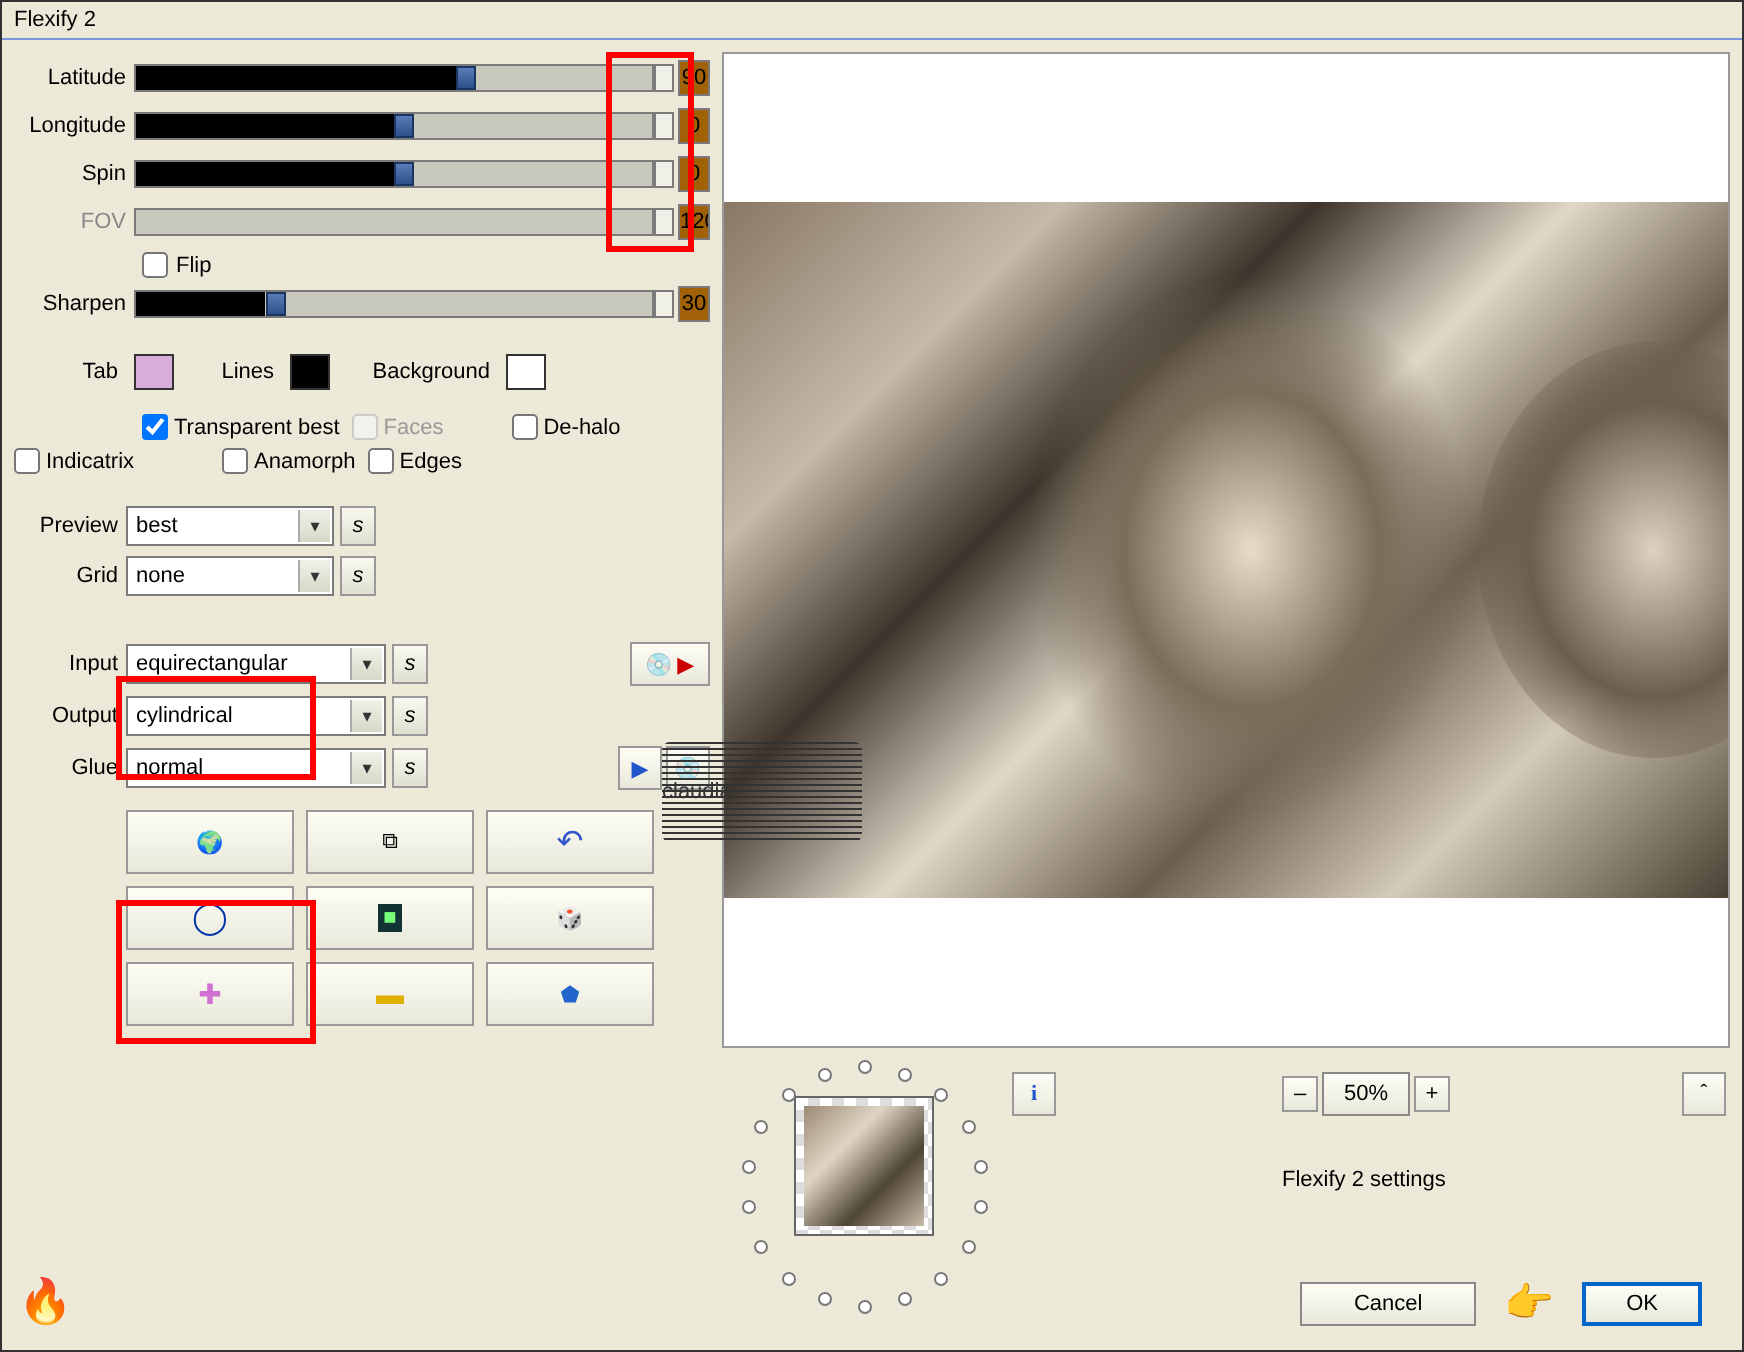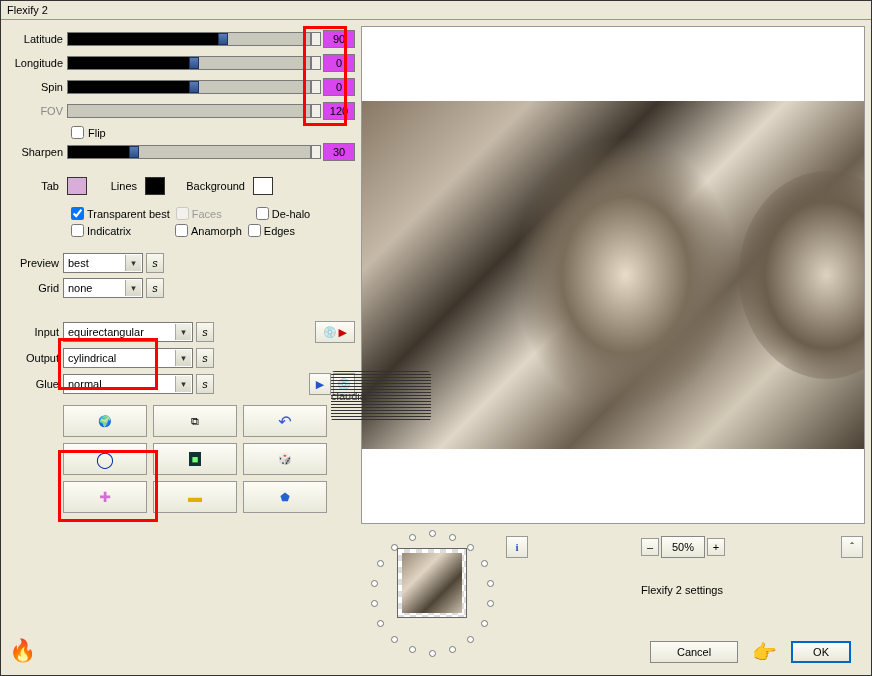--- a/index.html
+++ b/index.html
@@ -14,33 +14,33 @@
 .preview-img::after { content:""; position:absolute; right:-10%; top:20%; width:35%; height:60%; background: radial-gradient(ellipse at center,#ddd2c0 0%,#6b5e4d 50%,transparent 80%); border-radius:50%; }
 .bottom-bar { height: 150px; padding: 8px; position: relative; }
 .slider-row { display: flex; align-items: center; margin-bottom: 6px; height: 18px; }
 .slider-row label { width: 60px; text-align: right; padding-right: 4px; color: #000; }
 .slider-row label.disabled { color: #888; }
 .slider-track { flex: 1; height: 14px; border: 1px solid #7a7a7a; background: linear-gradient(to right,#000 0%,#000 62%,#c8c8bc 62%,#c8c8bc 100%); position: relative; }
 .slider-track.gray { background: linear-gradient(to right,#c8c8bc 0%,#c8c8bc 100%); }
 .slider-track.sharpen { background: linear-gradient(to right,#000 0%,#000 25%,#c8c8bc 25%,#c8c8bc 100%); }
 .slider-thumb { position: absolute; top: 0; width: 10px; height: 12px; background: linear-gradient(#5a7db8,#2d4f8a); border:1px solid #1a3560; }
 .slider-end { width: 10px; height: 14px; border: 1px solid #7a7a7a; background: #f0f0e8; }
-.num-input { width: 32px; height: 18px; border: 1px solid #7a7a7a; text-align: center; margin-left: 2px; background: #d946ef; }
+.num-input { width: 16px; height: 18px; border: 1px solid #7a7a7a; text-align: center; margin-left: 2px; background: #a16207; }
 .red-box { position: absolute; border: 3px solid #ff0000; pointer-events: none; z-index: 5; }
 .checkbox-row { display: flex; align-items: center; margin: 4px 0 4px 64px; gap: 4px; }
 .checkbox-grid { display: flex; align-items: center; margin: 4px 0; gap: 6px; }
 .checkbox-grid > div { display: flex; align-items: center; gap: 3px; }
 input[type=checkbox] { width: 13px; height: 13px; }
 .color-row { display: flex; align-items: center; gap: 8px; margin: 16px 0 12px 0; }
 .color-row label { width: 52px; text-align: right; }
 .swatch { width: 20px; height: 18px; border: 1px solid #333; }
 .combo-row { display: flex; align-items: center; margin-bottom: 5px; }
 .combo-row label { width: 56px; text-align: right; padding-right: 4px; }
 .combo { height: 20px; border: 1px solid #7a7a7a; background: #fff; display: flex; align-items: center; padding: 0 4px; position: relative; }
-.combo.w1 { width: 80px; }
+.combo.w1 { width: 104px; }
 .combo.w2 { width: 130px; }
 .combo-arrow { position: absolute; right: 1px; top: 1px; width: 16px; height: 16px; background: linear-gradient(#f0f0e8,#d8d8c8); border-left: 1px solid #aaa; display: flex; align-items: center; justify-content: center; }
 .combo-arrow::after { content: "▾"; font-size: 9px; color: #333; }
 .sbtn { width: 18px; height: 20px; border: 1px solid #999; background: linear-gradient(#f8f8f0,#e0e0d0); margin-left: 3px; display:flex; align-items:center; justify-content:center; font-style:italic; }
 .icon-grid { display: flex; gap: 6px; margin-top: 10px; }
 .icon-grid-col { display: flex; flex-direction: column; gap: 6px; }
 .ibtn { width: 84px; height: 32px; border: 1px solid #999; background: linear-gradient(#fdfdf6,#e8e8da); display: flex; align-items: center; justify-content: center; }
 .ibtn.sm { width: 28px; height: 22px; }
 .play-btns { display: flex; gap: 2px; }
 .btn { height: 22px; padding: 0 26px; border: 1px solid #888; background: linear-gradient(#fdfdf6,#e8e8da); display: inline-flex; align-items: center; justify-content: center; }
@@ -132,21 +132,21 @@
         </div>
       <div>
           <input type="checkbox" disabled="" style="">
           <span class="disabled-text">Faces</span>
         </div>
       <div style="margin-left:28px">
           <input type="checkbox" style="">
           <span>De-halo</span>
         </div>
     </div>
-    <div class="checkbox-grid" style="margin-left:64px">
+    <div class="checkbox-grid" style="">
       <div>
           <input type="checkbox" style="">
           <span>Indicatrix</span>
         </div>
       <div style="margin-left:38px">
           <input type="checkbox" style="">
           <span>Anamorph</span>
         </div>
       <div>
           <input type="checkbox" style="">

